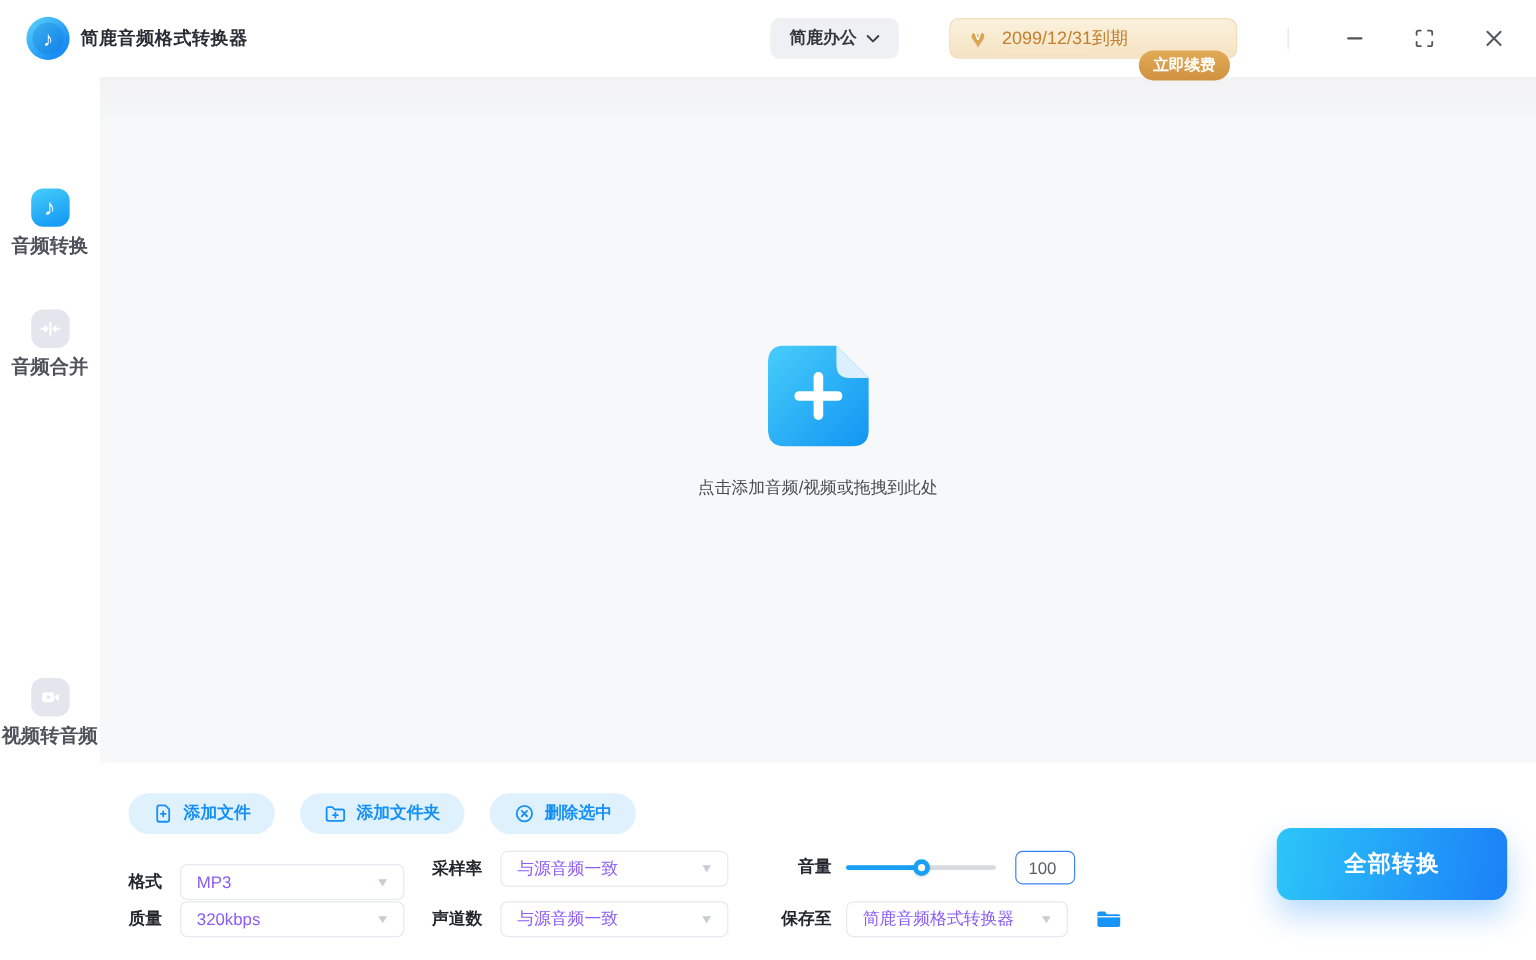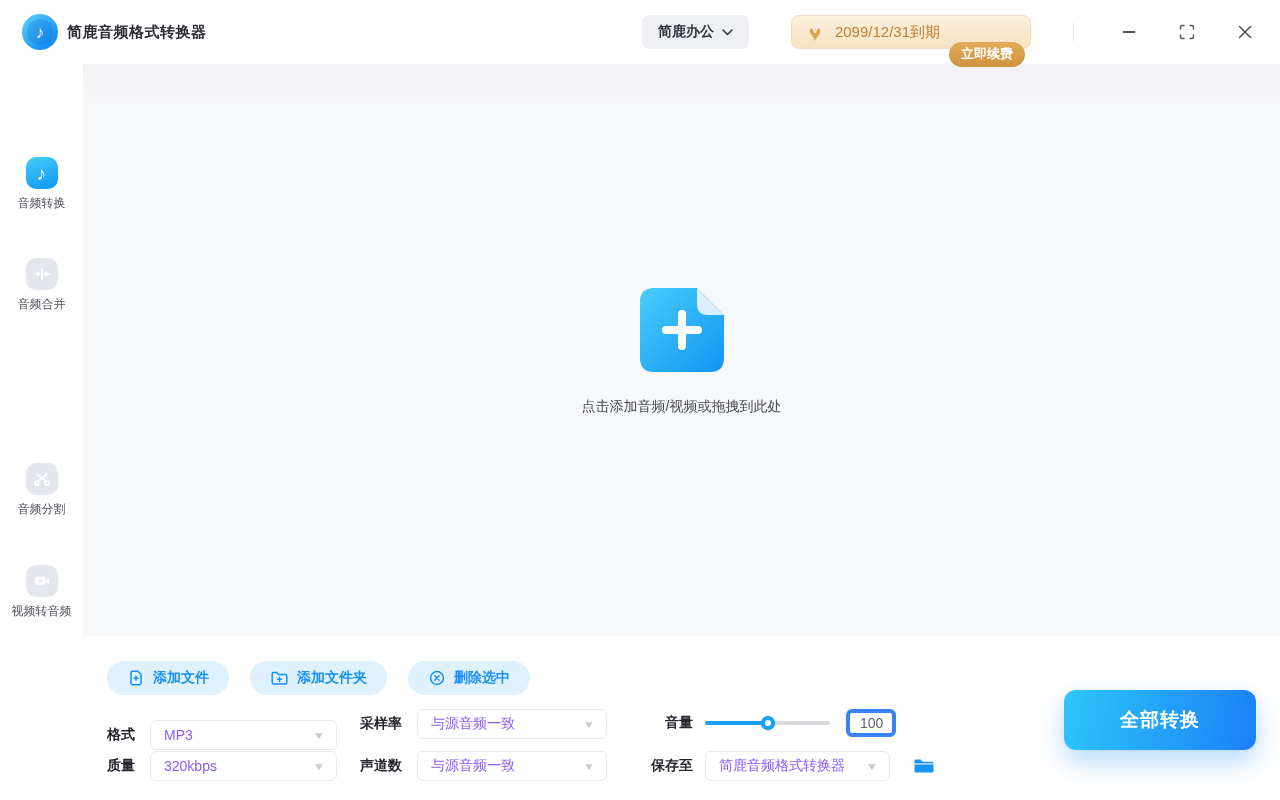--- a/index.html
+++ b/index.html
@@ -40,21 +40,21 @@
   .win-btn svg { display:block; }
 
   
   .sidebar { position:absolute; top:64px; left:0; width:83px; bottom:0; background:#fff; z-index:4; }
   .side-item { position:absolute; left:0; width:83px; display:flex; flex-direction:column;
                align-items:center; gap:6px; cursor:pointer; }
   .side-icon { width:32px; height:32px; border-radius:10px; background:#e3e6ec;
                display:flex; align-items:center; justify-content:center; }
   .side-item.active .side-icon { background:linear-gradient(160deg,#47cefb 0%,#169df4 85%); }
   .side-icon .glyph { color:#fff; font-size:19px; line-height:1; }
-  .side-label { font-size:12px; color:#50515a; white-space:nowrap; }
+  .side-label { font-size:16px; color:#50515a; white-space:nowrap;font-weight:bold; }
 
   
   .main { position:absolute; top:64px; left:83px; right:0; height:572px;
           background:linear-gradient(180deg,#f2f2f4 0%,#f7f8fa 46px,#f7f8fa 100%); }
   .dropzone { position:absolute; inset:0; display:flex; flex-direction:column;
               align-items:center; padding-top:224px; cursor:pointer; }
   .hint { margin-top:26px; font-size:14px; color:#4a4b52; }
 
   
   .footer { position:absolute; top:636px; left:83px; right:0; bottom:0; background:#fff; }
@@ -71,21 +71,21 @@
   .select .sel-text { font-size:14px; color:#8b5cf6; flex:1; white-space:nowrap; overflow:hidden; }
   .caret { font-size:10px; color:#c9ccd4; margin-left:8px; transform:scaleX(1.25); }
   .w187 { width:187px; } .w190 { width:190px;font-family:Liberation Serif, serif; } .w185 { width:185px; }
 
   .slider { position:relative; width:125px; height:16px; cursor:pointer; }
   .slider .track { position:absolute; top:6px; left:0; right:0; height:4px; border-radius:2px; background:#d9dade; }
   .slider .fill { position:absolute; top:6px; left:0; height:4px; border-radius:2px; background:#18a0f6; }
   .slider .thumb { position:absolute; top:1px; width:14px; height:14px; border-radius:50%;
                    background:#fff; border:4px solid #18a0f6; transform:translateX(-7px);
                    box-shadow:0 1px 3px rgba(0,0,0,.15); }
-  .num-box { width:50px; height:28px; border:4px solid #3b82f6; border-radius:6px;
+  .num-box { width:50px; height:28px; border:1px solid #3b82f6; border-radius:6px;
              font-size:14px; color:#5f6066; padding:0 0 0 10px; outline:none;
              font-family:"Liberation Sans",sans-serif; }
   .folder-open-btn { background:none; border:none; cursor:pointer; display:flex; align-items:center; }
 
   .convert-btn { position:absolute; top:54px; right:24px; width:192px; height:60px;
                  border:none; border-radius:12px; cursor:pointer;
                  background:linear-gradient(100deg,#2cc6f8 0%,#1b80f8 100%);
                  color:#fff; font-size:19px; font-weight:700; letter-spacing:1px;
                  font-family:"Liberation Sans","DejaVu Sans",sans-serif;
                  box-shadow:0 12px 26px rgba(35,140,248,.32); }
@@ -161,33 +161,20 @@
             <path d="M9 4 V14"></path>
             <path d="M1.5 9 H6.2 M4.5 7 L6.5 9 L4.5 11"></path>
             <path d="M16.5 9 H11.8 M13.5 7 L11.5 9 L13.5 11"></path>
           </g>
         </svg>
       </div>
       <span class="side-label">音频合并</span>
     </div>
 
 
-    <div class="side-item" style="top:399px">
-      <div class="side-icon">
-        <svg width="18" height="18" viewBox="0 0 18 18">
-          <g stroke="#fff" stroke-width="1.8" stroke-linecap="round" fill="none">
-            <path d="M4.2 4.2 L13.2 11.4"></path>
-            <path d="M13.8 4.2 L4.8 11.4"></path>
-          </g>
-          <circle cx="3.9" cy="13.2" r="1.9" fill="none" stroke="#fff" stroke-width="1.6"></circle>
-          <circle cx="14.1" cy="13.2" r="1.9" fill="none" stroke="#fff" stroke-width="1.6"></circle>
-        </svg>
-      </div>
-      <span class="side-label">音频分割</span>
-    </div>
 
     <div class="side-item" style="top:501px">
       <div class="side-icon">
         <svg width="18" height="18" viewBox="0 0 18 18">
           <rect x="2" y="4.8" width="10.2" height="8.4" rx="2" fill="#fff"></rect>
           <path d="M12.8 8.2 L16 5.6 V12.4 L12.8 9.8 Z" fill="#fff"></path>
           <path d="M6.2 7 L10 9 L6.2 11 Z" fill="#e3e6ec"></path>
         </svg>
       </div>
       <span class="side-label">视频转音频</span>

